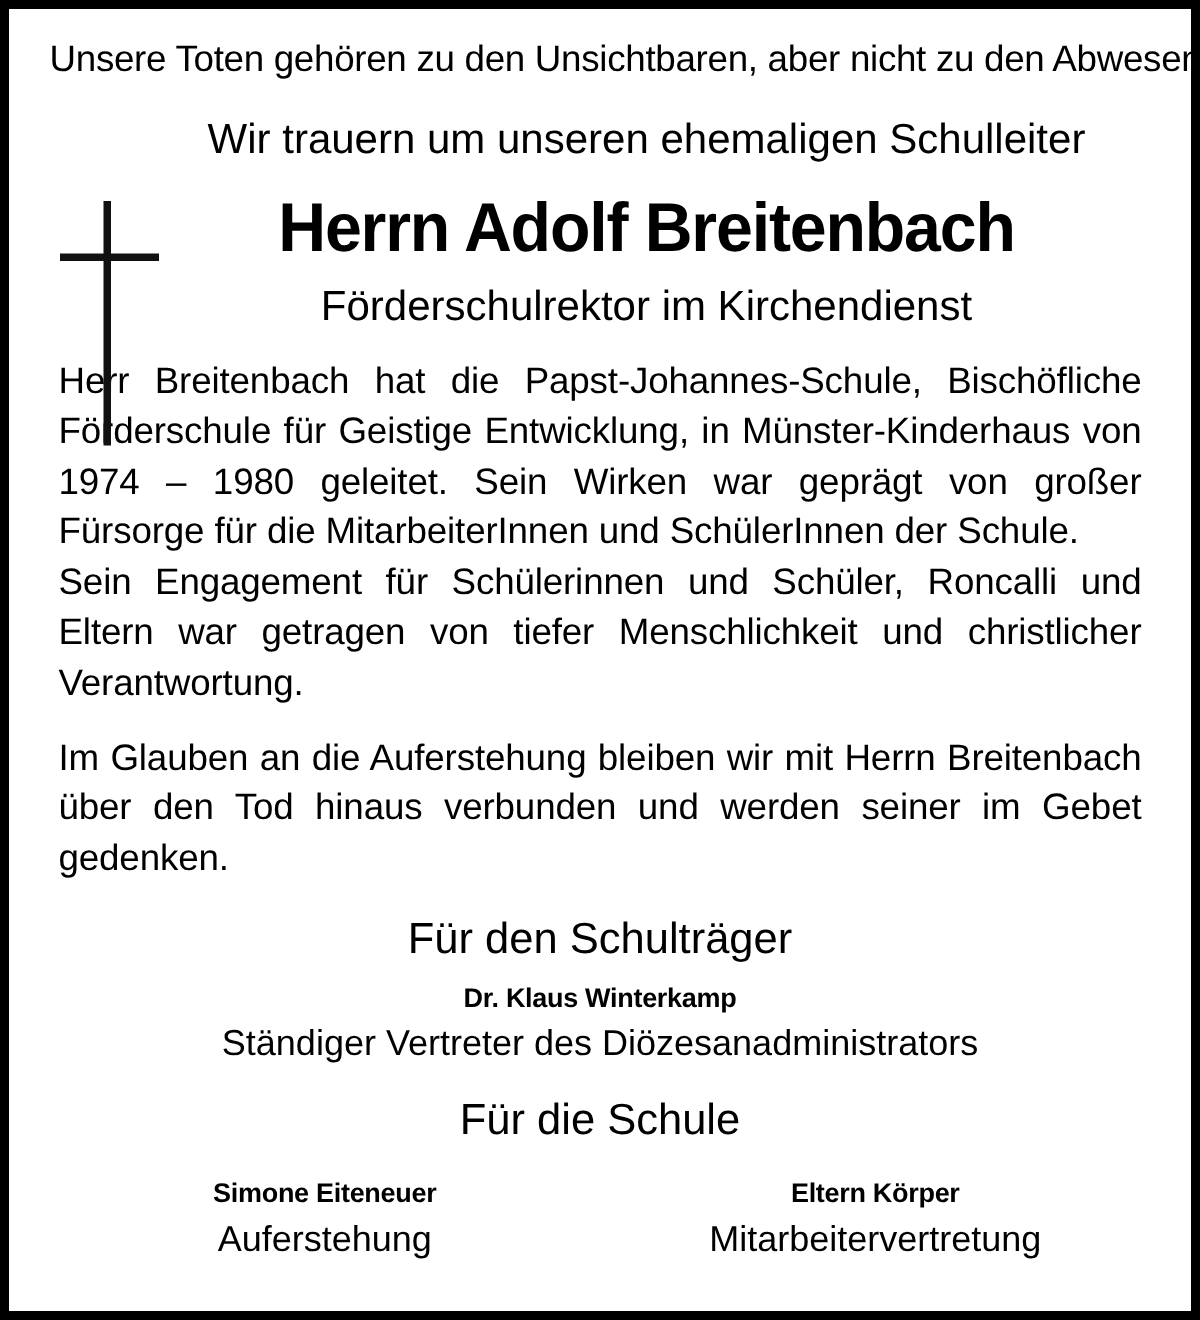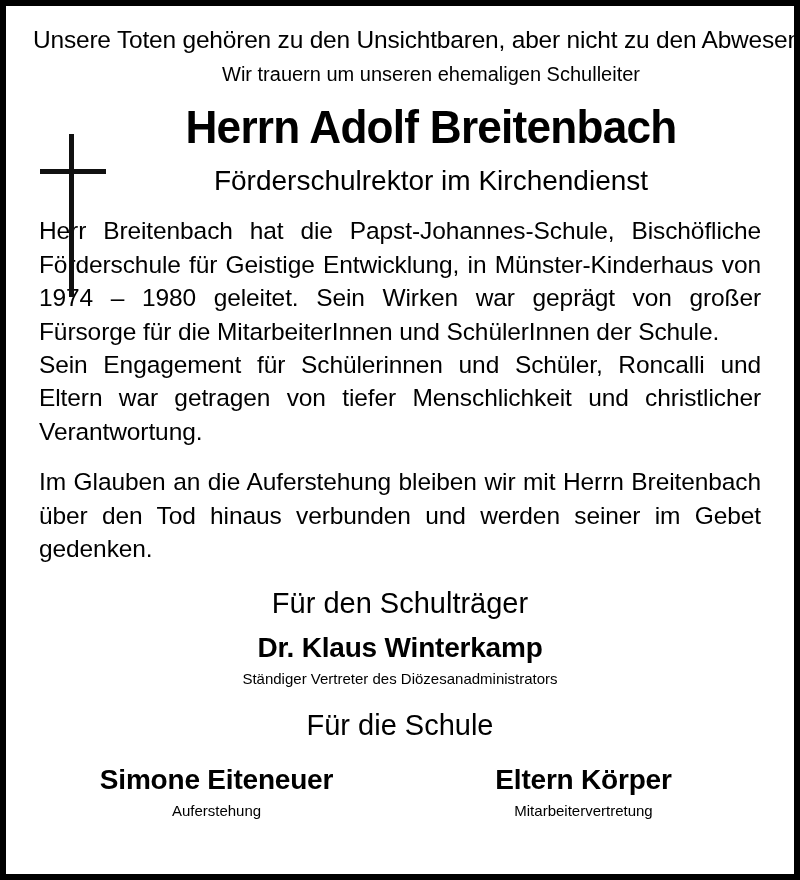--- a/index.html
+++ b/index.html
@@ -80,23 +80,23 @@
     background: #111111;
   }
 
   
   .masthead {
     text-align: center;
     margin-top: 8px;
     padding-left: 62px;
   }
   .mourn-line {
-    font-size: 20px;
+    font-size: 28px;
     line-height: 1.2;
-    margin-top: 8px;
+    margin-top: 22px;
   }
   .deceased-name {
     font-size: 46px;
     font-weight: bold;
     line-height: 1.12;
     letter-spacing: -0.8px;
     margin-top: 16px;
     transform: scaleX(0.96);
   }
   .deceased-role {
@@ -131,28 +131,28 @@
     text-align: center;
   }
   .sign-block.first { margin-top: 19px; }
   .sign-block.second { margin-top: 18px; }
 
   .sign-intro {
     font-size: 29px;
     line-height: 1.25;
   }
   .sign-name {
-    font-size: 28px;
+    font-size: 18px;
     font-weight: bold;
     line-height: 1.25;
     margin-top: 9px;
     letter-spacing: -0.2px;
   }
   .sign-role {
-    font-size: 15px;
+    font-size: 24px;
     line-height: 1.25;
     margin-top: 5px;
   }
 
   .sign-columns {
     display: flex;
     margin-top: 19px;
   }
   .sign-col {
     flex: 1 1 50%;

